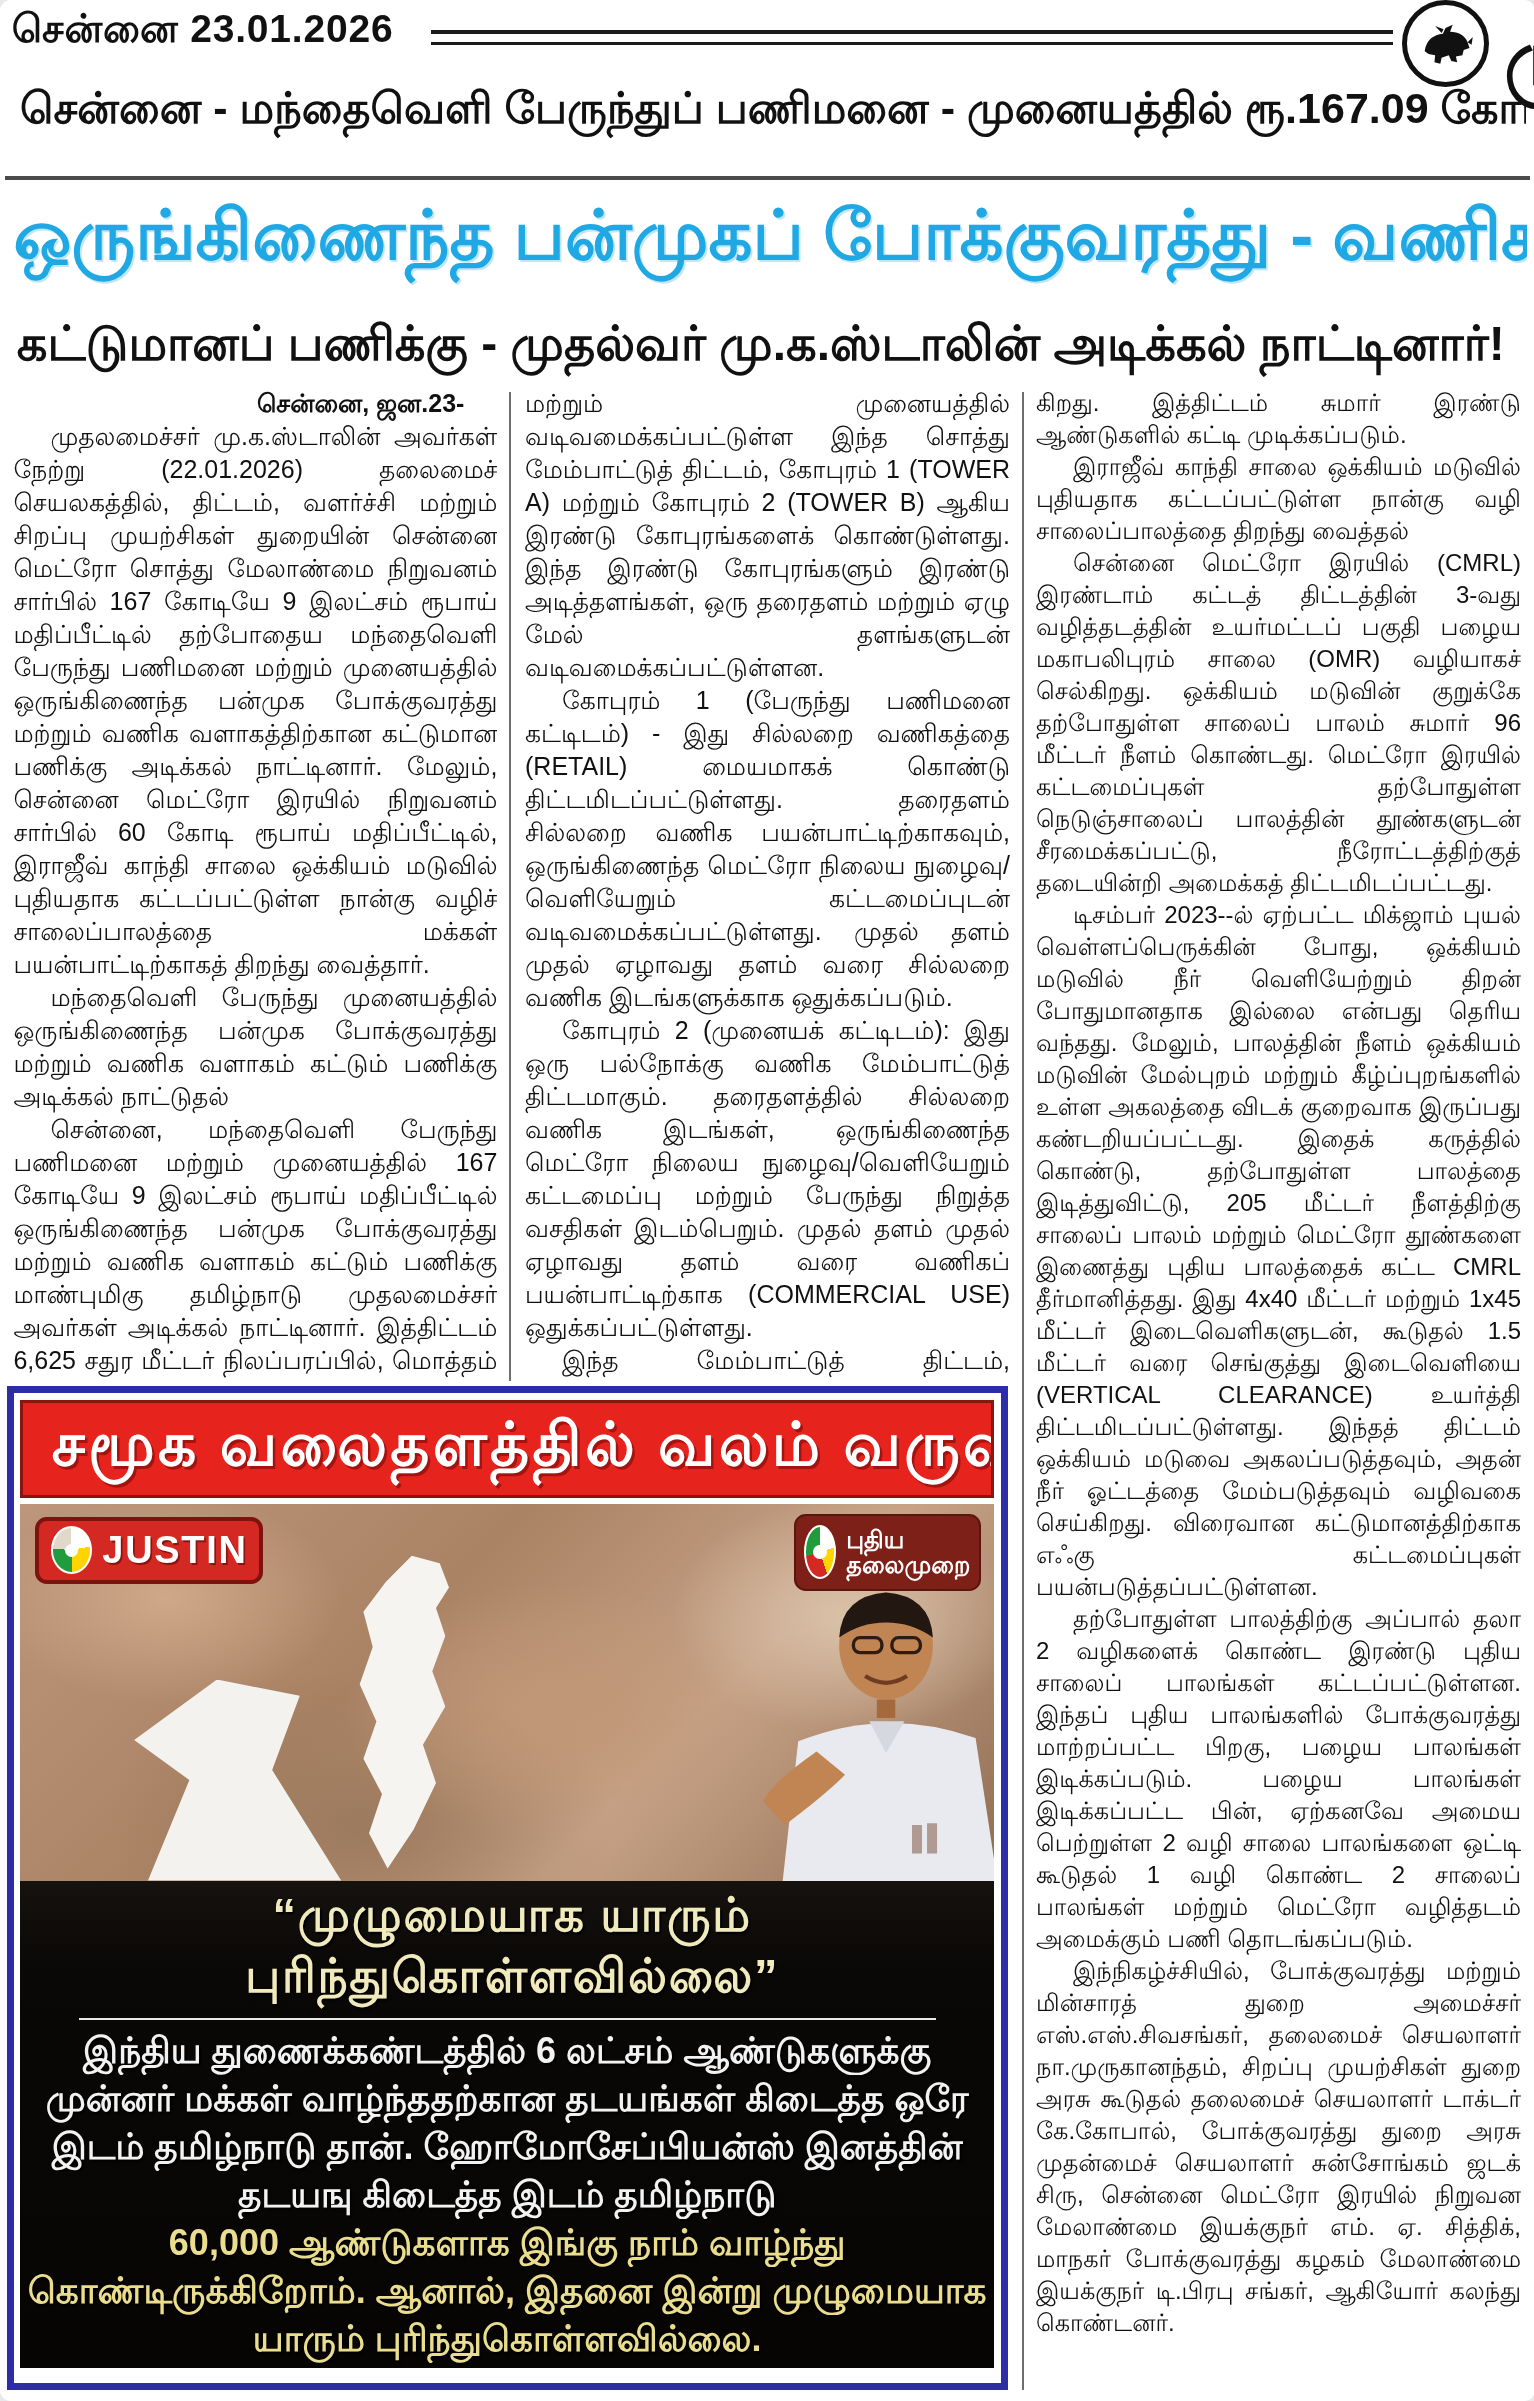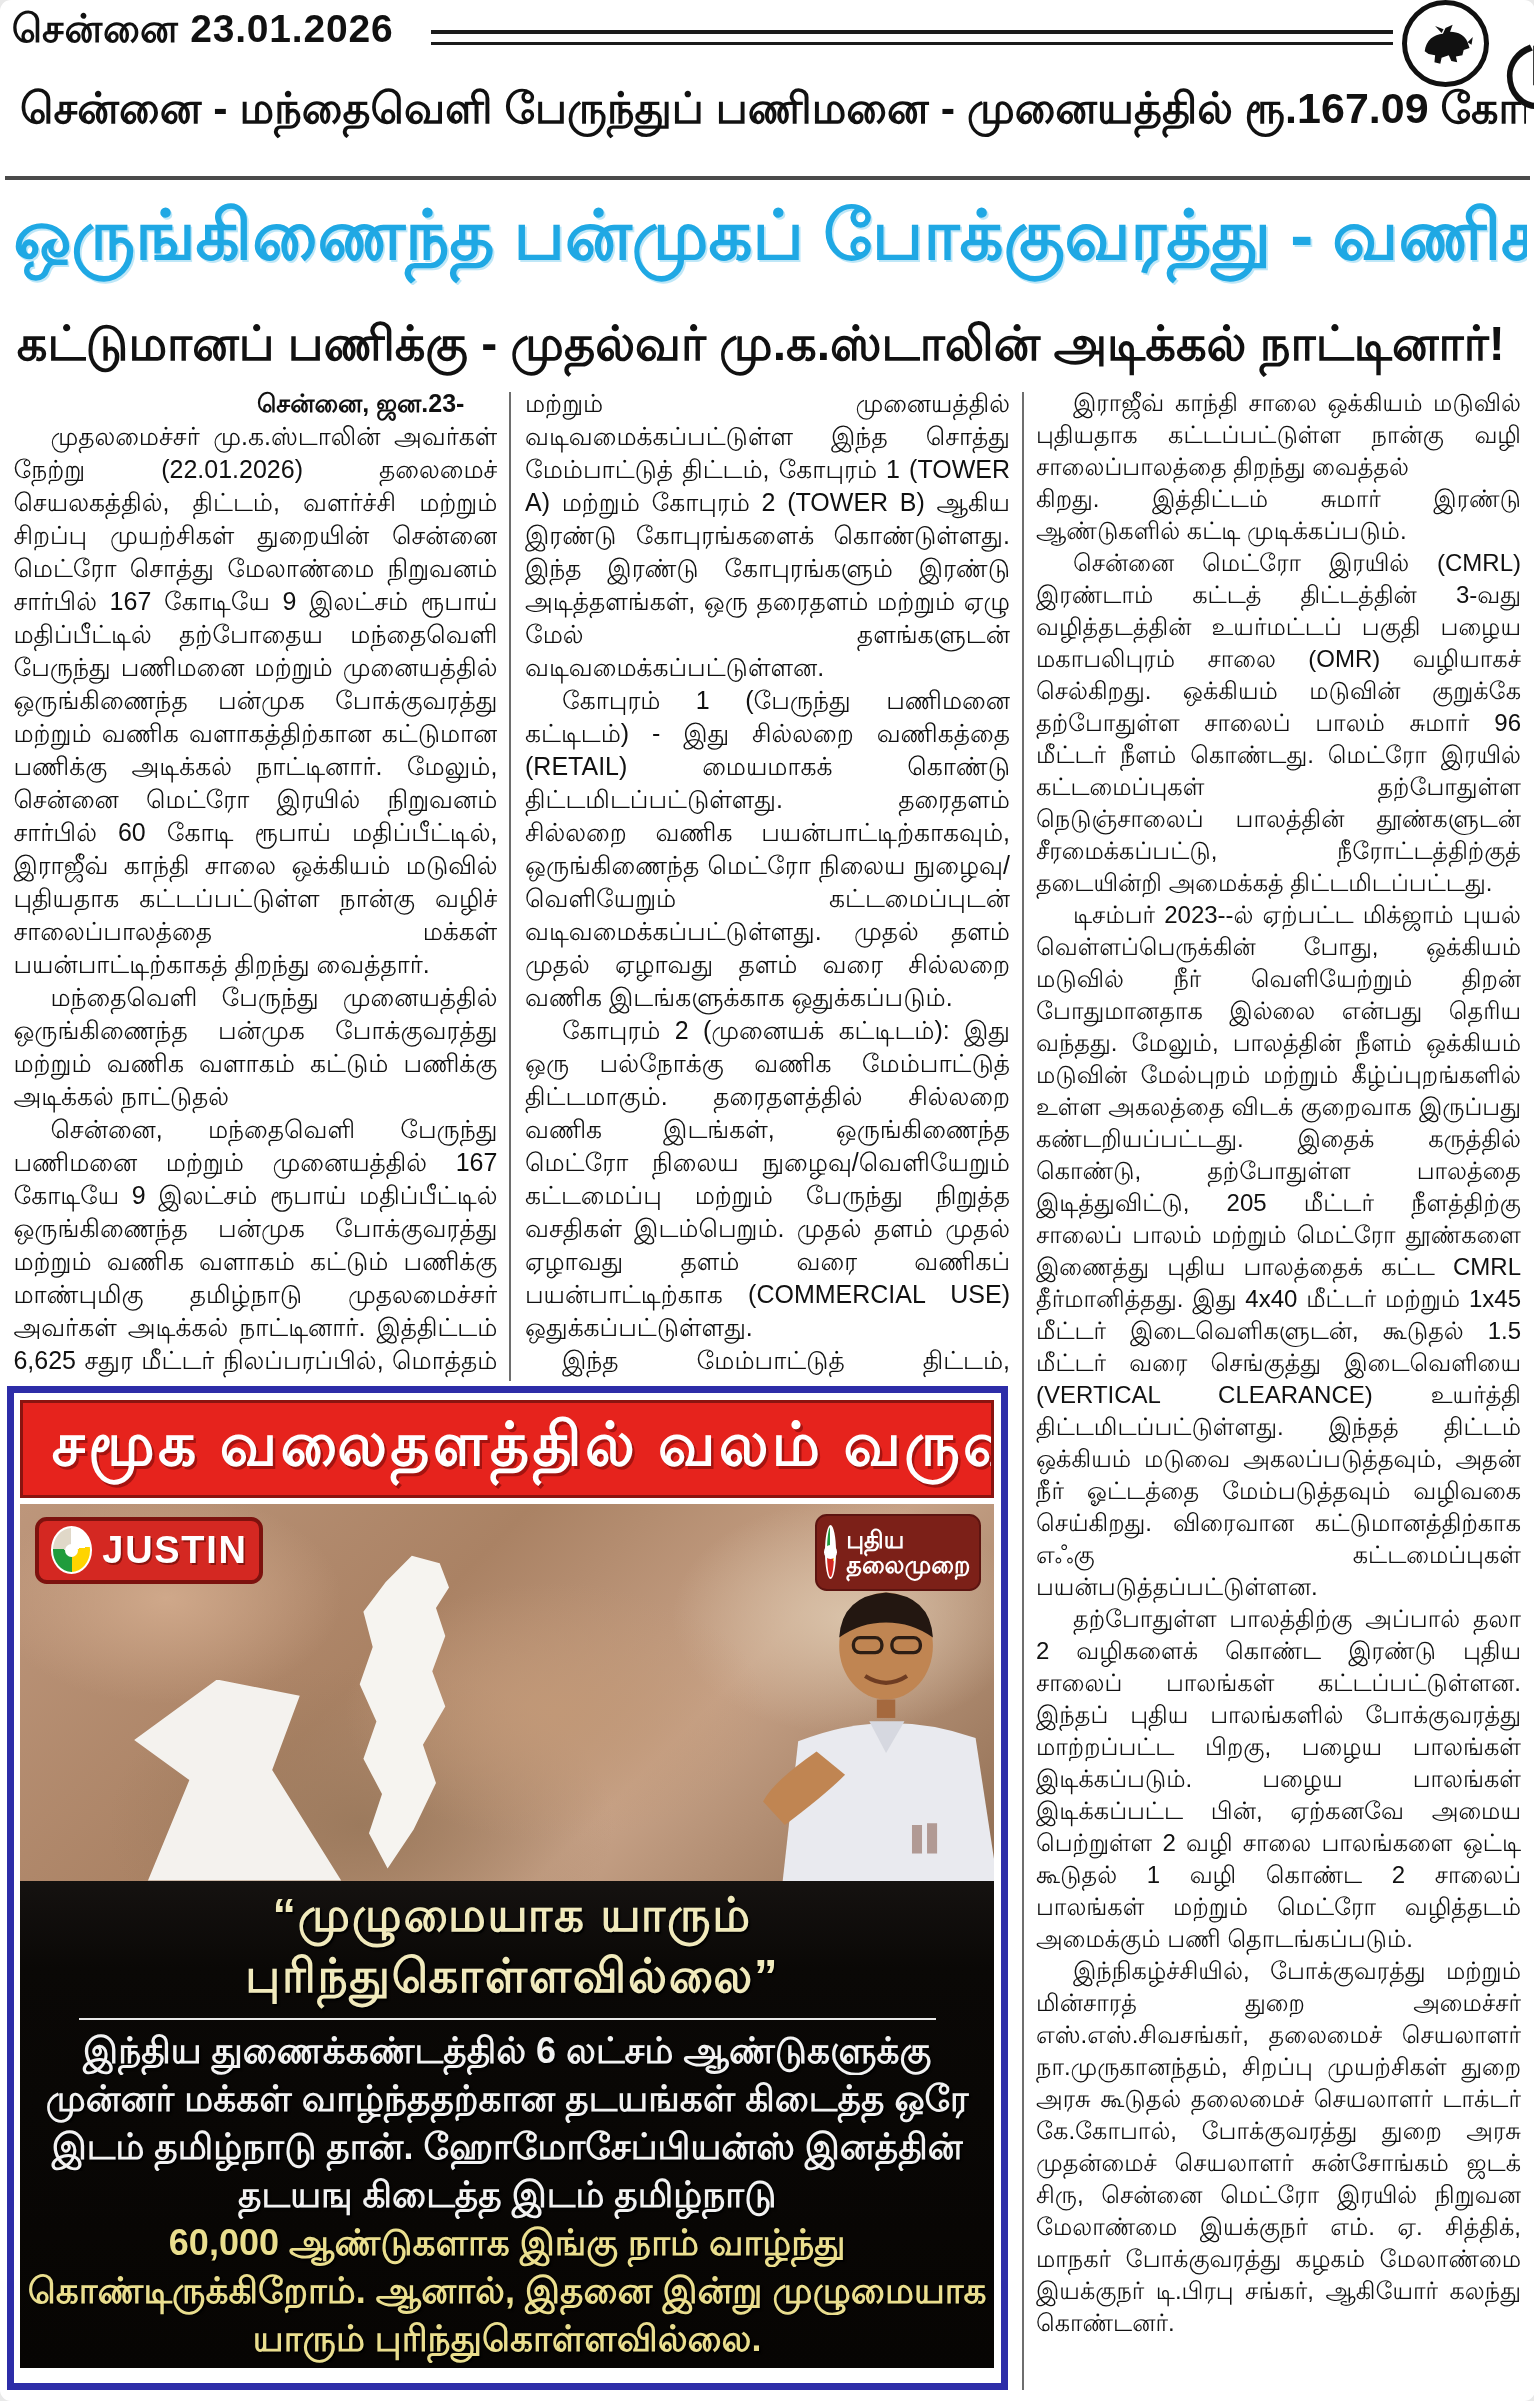--- a/index.html
+++ b/index.html
@@ -52,21 +52,21 @@
   .sky-gap{position:absolute;left:100px;top:176px;width:276px;height:201px;background:#f4f2ee;
     clip-path:polygon(35% 0,65% 8%,55% 45%,80% 100%,10% 100%,25% 50%,5% 30%);}
   .tn-map{position:absolute;left:251px;top:50px;width:276px;height:335px;}
   .brand{position:absolute;display:flex;align-items:center;gap:10px;border-radius:11.7px;box-sizing:border-box;}
   .justin{left:15px;top:13.4px;width:228px;height:67px;background:#d42822;border:4.2px solid #7d120e;padding:0 11.7px;}
   .brand-circle{width:44px;height:44px;border-radius:50%;border:2.5px solid #fff;
     background:conic-gradient(#ffffff 0 22%,#ffd400 22% 50%,#209c3c 50% 76%,#e0d8c8 76% 100%);position:relative;}
   .brand-circle::after{content:"";position:absolute;left:50%;top:50%;width:13.4px;height:13.4px;margin:-6.7px 0 0 -6.7px;
     border-radius:50%;background:#fff;}
   .justin-text{font-size:38px;font-weight:bold;color:#fff;letter-spacing:1.7px;text-shadow:1.7px 1.7px 0 rgba(90,6,4,.6);}
-  .pt{right:13.4px;top:10px;width:166px;height:77px;background:#7c2018;border:2.5px solid #5c1410;padding:0 8.4px;}
+  .pt{right:13.4px;top:10px;width:187px;height:77px;background:#7c2018;border:2.5px solid #5c1410;padding:0 8.4px;}
   .pt .brand-circle{width:50px;height:50px;
     background:conic-gradient(#ffffff 0 20%,#ffd400 20% 45%,#d42822 45% 70%,#209c3c 70% 100%);}
   .pt-text{display:flex;flex-direction:column;line-height:1.05;}
   .pt-line{font-size:24px;font-weight:bold;color:#fff;}
   .man{position:absolute;right:-5px;top:70px;width:251px;height:318px;}
   .overlay{position:absolute;left:0;right:0;top:377px;bottom:0;
     background:linear-gradient(180deg,#151210 0%,#0a0806 18%,#070503 100%);
     padding-top:6.7px;box-sizing:border-box;overflow:hidden;}
   .quote-line{font-size:47px;font-weight:bold;color:#f1eabc;text-align:center;letter-spacing:1.7px;
     text-shadow:1.7px 1.7px 1.7px #000;padding-left:10px;}
@@ -109,22 +109,22 @@
   </div>
 
   <div class="col col2">
     <p class="para noindent">மற்றும் முனையத்தில் வடிவமைக்கப்பட்டுள்ள இந்த சொத்து மேம்பாட்டுத் திட்டம், கோபுரம் 1 (TOWER A) மற்றும் கோபுரம் 2 (TOWER B) ஆகிய இரண்டு கோபுரங்களைக் கொண்டுள்ளது. இந்த இரண்டு கோபுரங்களும் இரண்டு அடித்தளங்கள், ஒரு தரைதளம் மற்றும் ஏழு மேல் தளங்களுடன் வடிவமைக்கப்பட்டுள்ளன.</p>
     <p class="para">கோபுரம் 1 (பேருந்து பணிமனை கட்டிடம்) - இது சில்லறை வணிகத்தை (RETAIL) மையமாகக் கொண்டு திட்டமிடப்பட்டுள்ளது. தரைதளம் சில்லறை வணிக பயன்பாட்டிற்காகவும், ஒருங்கிணைந்த மெட்ரோ நிலைய நுழைவு/வெளியேறும் கட்டமைப்புடன் வடிவமைக்கப்பட்டுள்ளது. முதல் தளம் முதல் ஏழாவது தளம் வரை சில்லறை வணிக இடங்களுக்காக ஒதுக்கப்படும்.</p>
     <p class="para">கோபுரம் 2 (முனையக் கட்டிடம்): இது ஒரு பல்நோக்கு வணிக மேம்பாட்டுத் திட்டமாகும். தரைதளத்தில் சில்லறை வணிக இடங்கள், ஒருங்கிணைந்த மெட்ரோ நிலைய நுழைவு/வெளியேறும் கட்டமைப்பு மற்றும் பேருந்து நிறுத்த வசதிகள் இடம்பெறும். முதல் தளம் முதல் ஏழாவது தளம் வரை வணிகப் பயன்பாட்டிற்காக (COMMERCIAL USE) ஒதுக்கப்பட்டுள்ளது.</p>
     <p class="para">இந்த மேம்பாட்டுத் திட்டம், மந்தைவெளி சுரங்கப்பாதை மெட்ரோ இரயில் நிலைய நுழைவு மற்றும் வெளியேறும் கட்டமைப்புகளுடன் ஒருங்கிணைக்கப்பட்டுள்ளது. இதன் மூலம் மெட்ரோ நிலையம் மற்றும் கட்டிட வசதிகளுக்கு இடையே தடையற்ற போக்குவரத்து இணைப்பு உறுதி செய்யப்படு</p>
   </div>
 
   <div class="col col3">
+    <p class="para noindent">கிறது. இத்திட்டம் சுமார் இரண்டு ஆண்டுகளில் கட்டி முடிக்கப்படும்.</p>
     <p class="para">இராஜீவ் காந்தி சாலை ஒக்கியம் மடுவில் புதியதாக கட்டப்பட்டுள்ள நான்கு வழி சாலைப்பாலத்தை திறந்து வைத்தல்</p>
-    <p class="para noindent">கிறது. இத்திட்டம் சுமார் இரண்டு ஆண்டுகளில் கட்டி முடிக்கப்படும்.</p>
     <p class="para">சென்னை மெட்ரோ இரயில் (CMRL) இரண்டாம் கட்டத் திட்டத்தின் 3-வது வழித்தடத்தின் உயர்மட்டப் பகுதி பழைய மகாபலிபுரம் சாலை (OMR) வழியாகச் செல்கிறது. ஒக்கியம் மடுவின் குறுக்கே தற்போதுள்ள சாலைப் பாலம் சுமார் 96 மீட்டர் நீளம் கொண்டது. மெட்ரோ இரயில் கட்டமைப்புகள் தற்போதுள்ள நெடுஞ்சாலைப் பாலத்தின் தூண்களுடன் சீரமைக்கப்பட்டு, நீரோட்டத்திற்குத் தடையின்றி அமைக்கத் திட்டமிடப்பட்டது.</p>
     <p class="para">டிசம்பர் 2023--ல் ஏற்பட்ட மிக்ஜாம் புயல் வெள்ளப்பெருக்கின் போது, ஒக்கியம் மடுவில் நீர் வெளியேற்றும் திறன் போதுமானதாக இல்லை என்பது தெரிய வந்தது. மேலும், பாலத்தின் நீளம் ஒக்கியம் மடுவின் மேல்புறம் மற்றும் கீழ்ப்புறங்களில் உள்ள அகலத்தை விடக் குறைவாக இருப்பது கண்டறியப்பட்டது. இதைக் கருத்தில் கொண்டு, தற்போதுள்ள பாலத்தை இடித்துவிட்டு, 205 மீட்டர் நீளத்திற்கு சாலைப் பாலம் மற்றும் மெட்ரோ தூண்களை இணைத்து புதிய பாலத்தைக் கட்ட CMRL தீர்மானித்தது. இது 4x40 மீட்டர் மற்றும் 1x45 மீட்டர் இடைவெளிகளுடன், கூடுதல் 1.5 மீட்டர் வரை செங்குத்து இடைவெளியை (VERTICAL CLEARANCE) உயர்த்தி திட்டமிடப்பட்டுள்ளது. இந்தத் திட்டம் ஒக்கியம் மடுவை அகலப்படுத்தவும், அதன் நீர் ஓட்டத்தை மேம்படுத்தவும் வழிவகை செய்கிறது. விரைவான கட்டுமானத்திற்காக எஃகு கட்டமைப்புகள் பயன்படுத்தப்பட்டுள்ளன.</p>
     <p class="para">தற்போதுள்ள பாலத்திற்கு அப்பால் தலா 2 வழிகளைக் கொண்ட இரண்டு புதிய சாலைப் பாலங்கள் கட்டப்பட்டுள்ளன. இந்தப் புதிய பாலங்களில் போக்குவரத்து மாற்றப்பட்ட பிறகு, பழைய பாலங்கள் இடிக்கப்படும். பழைய பாலங்கள் இடிக்கப்பட்ட பின், ஏற்கனவே அமைய பெற்றுள்ள 2 வழி சாலை பாலங்களை ஒட்டி கூடுதல் 1 வழி கொண்ட 2 சாலைப் பாலங்கள் மற்றும் மெட்ரோ வழித்தடம் அமைக்கும் பணி தொடங்கப்படும்.</p>
     <p class="para">இந்நிகழ்ச்சியில், போக்குவரத்து மற்றும் மின்சாரத் துறை அமைச்சர் எஸ்.எஸ்.சிவசங்கர், தலைமைச் செயலாளர் நா.முருகானந்தம், சிறப்பு முயற்சிகள் துறை அரசு கூடுதல் தலைமைச் செயலாளர் டாக்டர் கே.கோபால், போக்குவரத்து துறை அரசு முதன்மைச் செயலாளர் சுன்சோங்கம் ஜடக் சிரு, சென்னை மெட்ரோ இரயில் நிறுவன மேலாண்மை இயக்குநர் எம். ஏ. சித்திக், மாநகர் போக்குவரத்து கழகம் மேலாண்மை இயக்குநர் டி.பிரபு சங்கர், ஆகியோர் கலந்து கொண்டனர்.</p>
   </div>
 
   <div class="photo-box">
     <div class="banner">
       <span class="banner-text">சமூக வலைதளத்தில் வலம் வருவது</span>
     </div>

